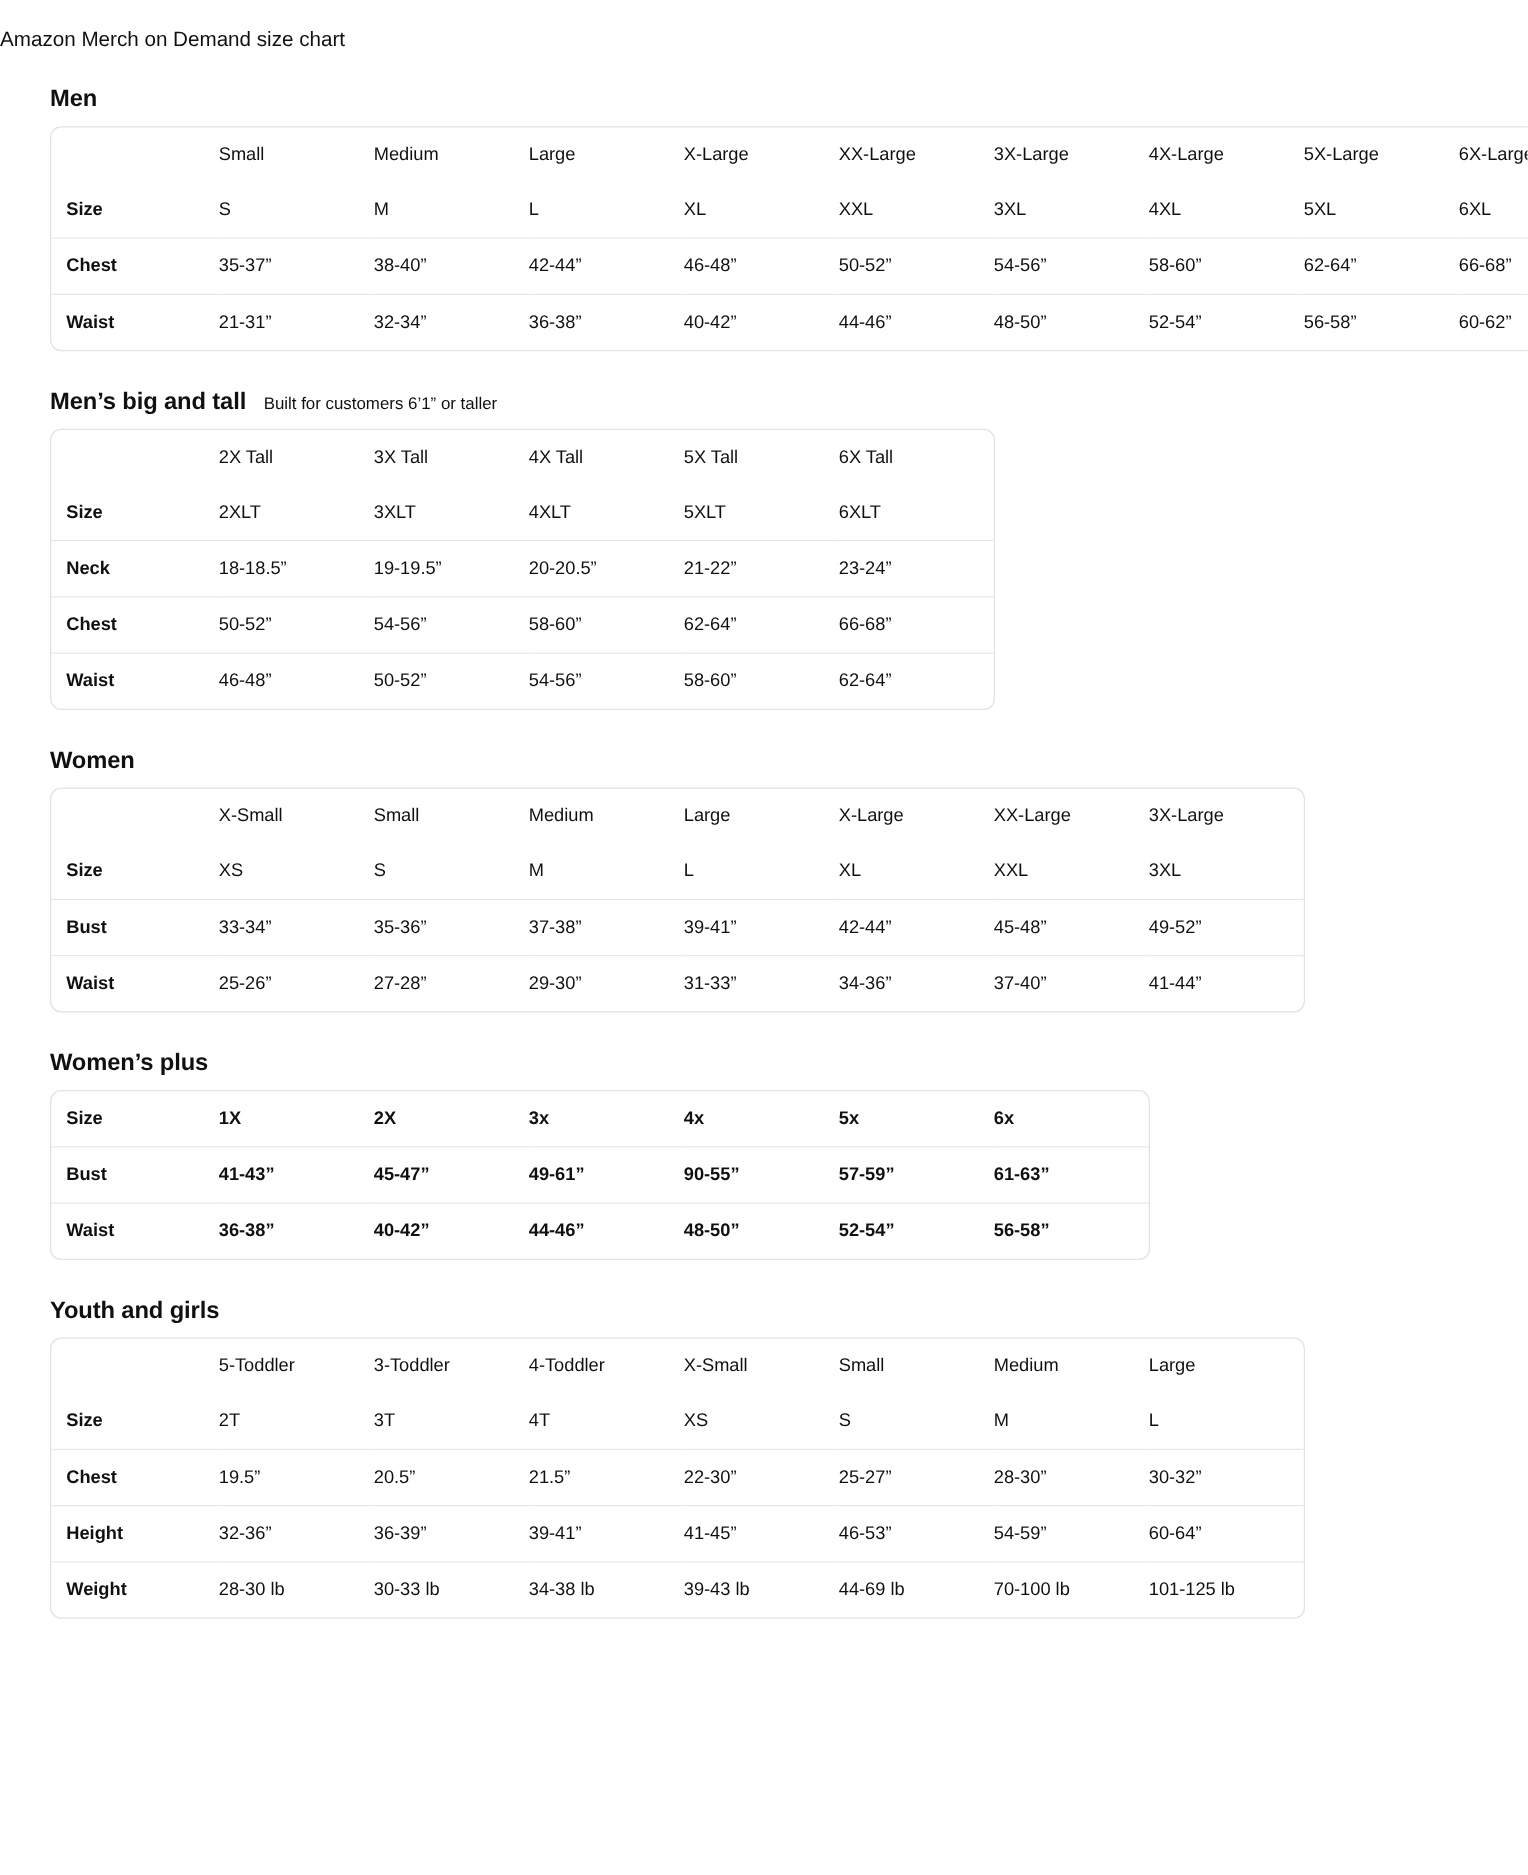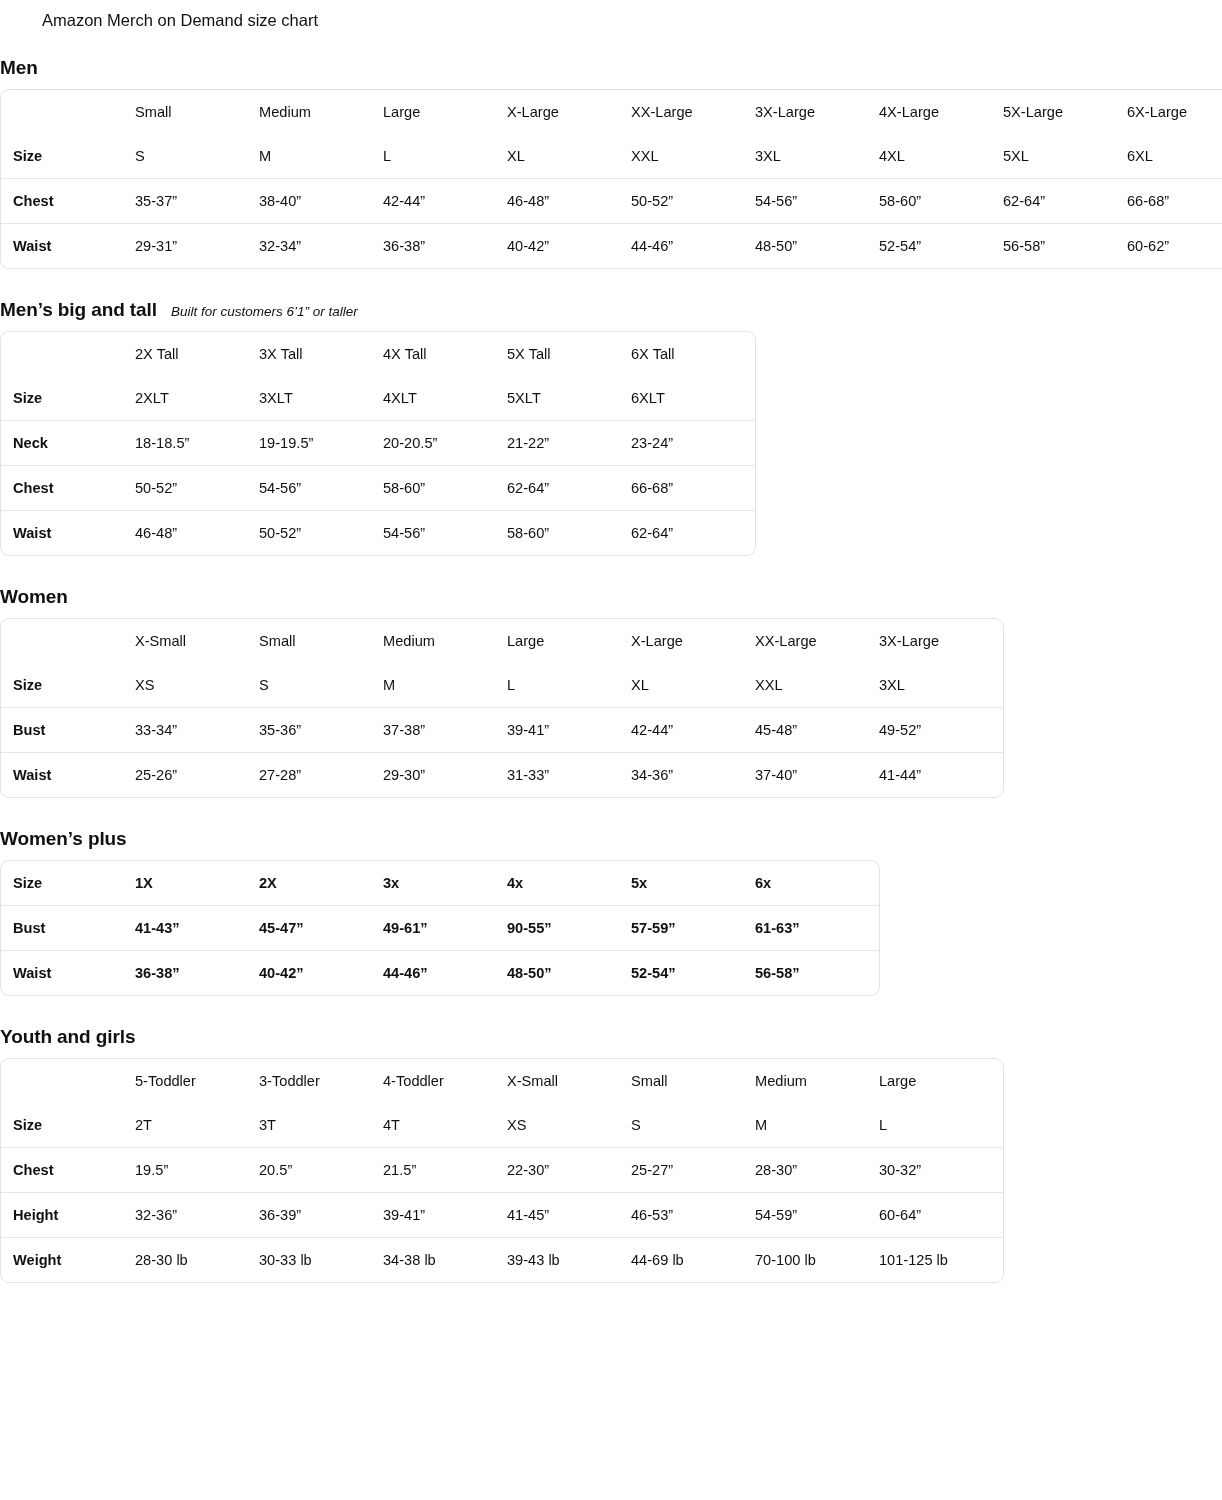--- a/index.html
+++ b/index.html
@@ -16,44 +16,43 @@
   }
   .page {
     padding: 10px 0 0 0;
     box-sizing: border-box;
     width: 1222px;
   }
   .doc-title {
     font-size: 16.5px;
     font-weight: 400;
     color: #0f1111;
-    margin: 0 0 26px 0;
+    margin: 12px 0 26px 0;
     line-height: 1.3;
-    padding-left: 42px;
   }
   .section {
     margin-bottom: 10px;
+    margin-left: 40px;
   }
   .section-head {
     display: flex;
     align-items: baseline;
     gap: 14px;
     margin: 0 0 10px 0;
   }
   .section-title {
     font-size: 19px;
     font-weight: 700;
     color: #0f1111;
     letter-spacing: -0.1px;
   }
   .section-note {
     font-size: 13.5px;
     font-weight: 400;
     color: #0f1111;
-    font-style: italic;
   }
   table.size-table {
     border-collapse: separate;
     border-spacing: 0;
     border: 1px solid #e3e3e3;
     border-radius: 9px;
     overflow: hidden;
     background: #fff;
     table-layout: fixed;
   }
@@ -154,21 +153,21 @@
               <td class="cell">42-44”</td>
               <td class="cell">46-48”</td>
               <td class="cell">50-52”</td>
               <td class="cell">54-56”</td>
               <td class="cell">58-60”</td>
               <td class="cell">62-64”</td>
               <td class="cell">66-68”</td>
             </tr>
             <tr>
               <th class="rowhead">Waist</th>
-              <td class="cell">29-31”</td>
+              <td class="cell">21-31”</td>
               <td class="cell">32-34”</td>
               <td class="cell">36-38”</td>
               <td class="cell">40-42”</td>
               <td class="cell">44-46”</td>
               <td class="cell">48-50”</td>
               <td class="cell">52-54”</td>
               <td class="cell">56-58”</td>
               <td class="cell">60-62”</td>
             </tr>
           </tbody>

